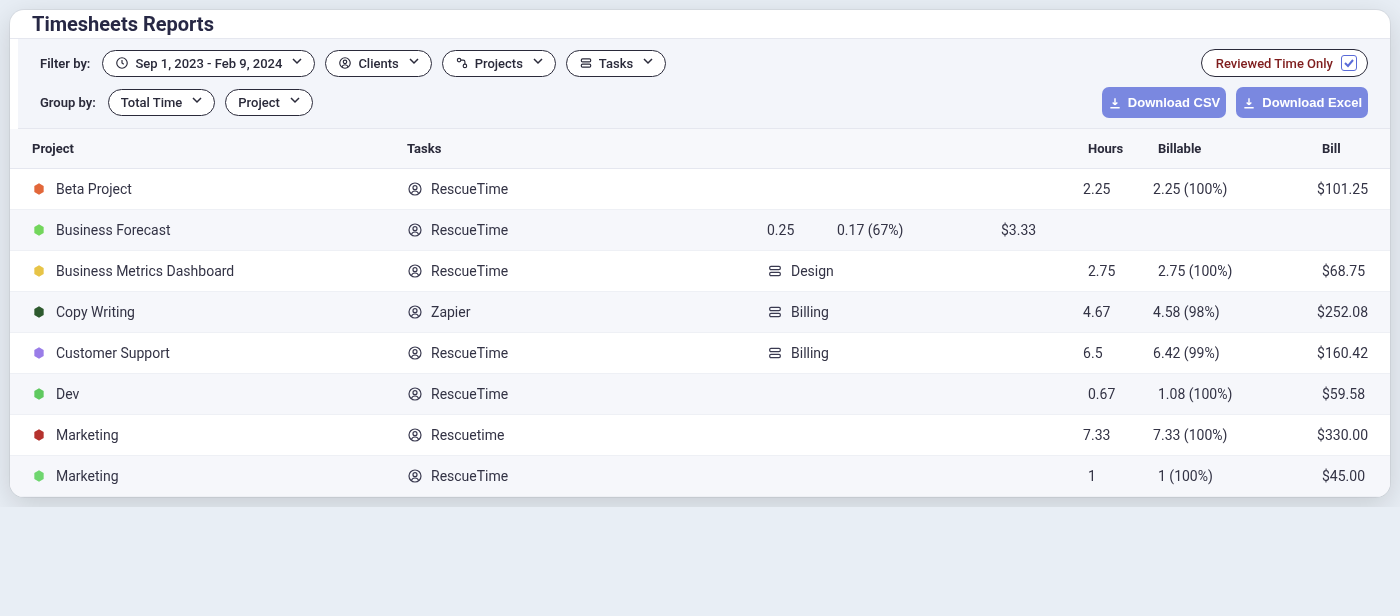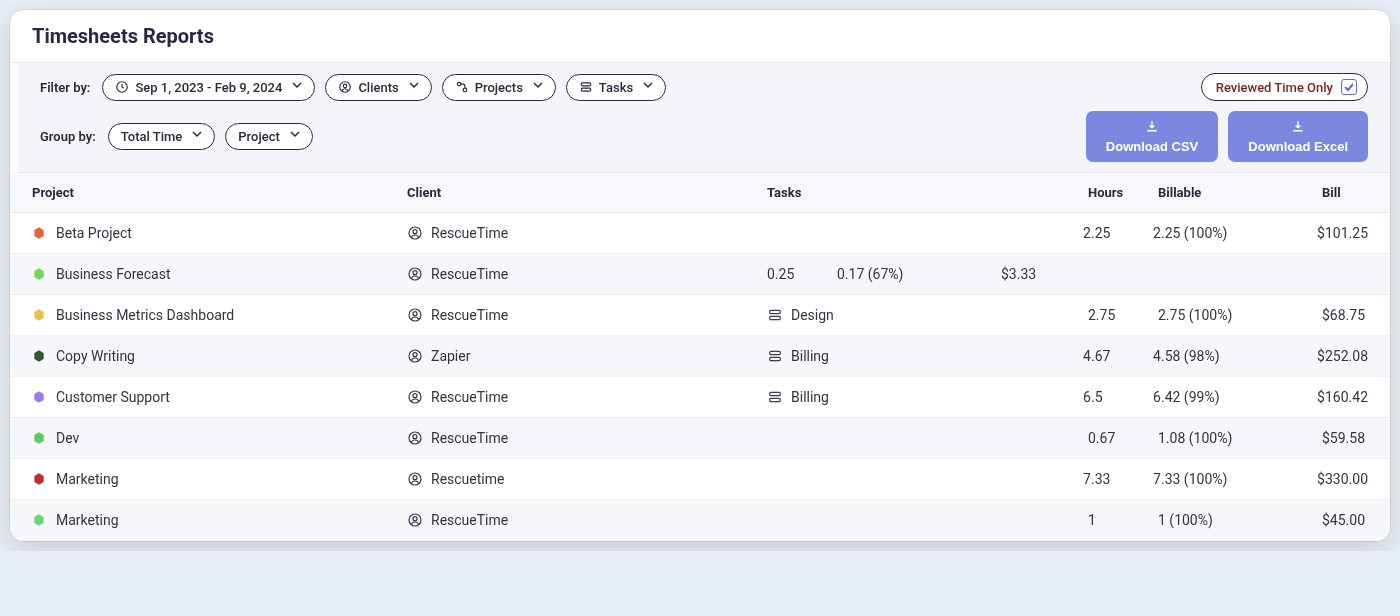--- a/index.html
+++ b/index.html
@@ -9,21 +9,21 @@
   padding: 10px;
   color: #2a2a3a;
 }
 .window {
   background: #fff;
   border-radius: 14px;
   overflow: hidden;
   box-shadow: 0 8px 30px rgba(0,0,0,0.15), 0 0 0 1px rgba(0,0,0,0.05);
 }
 .header {
-  padding: 14px 22px;
+  padding: 2px 22px;
   border-bottom: 1px solid #e5e7ef;
 }
 .header h1 {
   font-size: 20px;
   font-weight: 700;
   color: #272845;
 }
 .toolbar {
   background: #f3f5fa;
   padding: 10px 22px;
@@ -83,25 +83,24 @@
   color: #5a6bd8;
 }
 .btn {
   display: inline-flex;
   align-items: center;
   gap: 6px;
   background: #7a88e0;
   color: #fff;
   border: none;
   border-radius: 7px;
-  padding: 8px 20px;
+  padding: 8px 6px;
   font-size: 13px;
   font-weight: 600;
   cursor: pointer;
-  flex-direction: column;
 }
 .btn svg { width: 14px; height: 14px; }
 .table { width: 100%; }
 .thead {
   display: flex;
   padding: 12px 22px;
   background: #f7f8fb;
   border-bottom: 1px solid #e5e7ef;
   font-size: 13px;
   font-weight: 700;
@@ -237,21 +236,20 @@
           </svg>
         <span>Download Excel</span>
       </button>
     </div>
 
   </div>
 
   <div class="table">
     <div class="thead">
       <div class="col-project">Project</div>
-      <div class="col-client">Client</div>
       <div class="col-tasks">Tasks</div>
       <div class="col-hours">Hours</div>
       <div class="col-billable">Billable</div>
       <div class="col-bill">Bill</div>
     </div>
     <div id="tbody">
         <div class="row">
           <div class="col-project">
             <svg class="hex" viewBox="0 0 24 24">
               <path d="M12 2l8 5v10l-8 5-8-5V7l8-5z" fill="#e2673a"></path>

